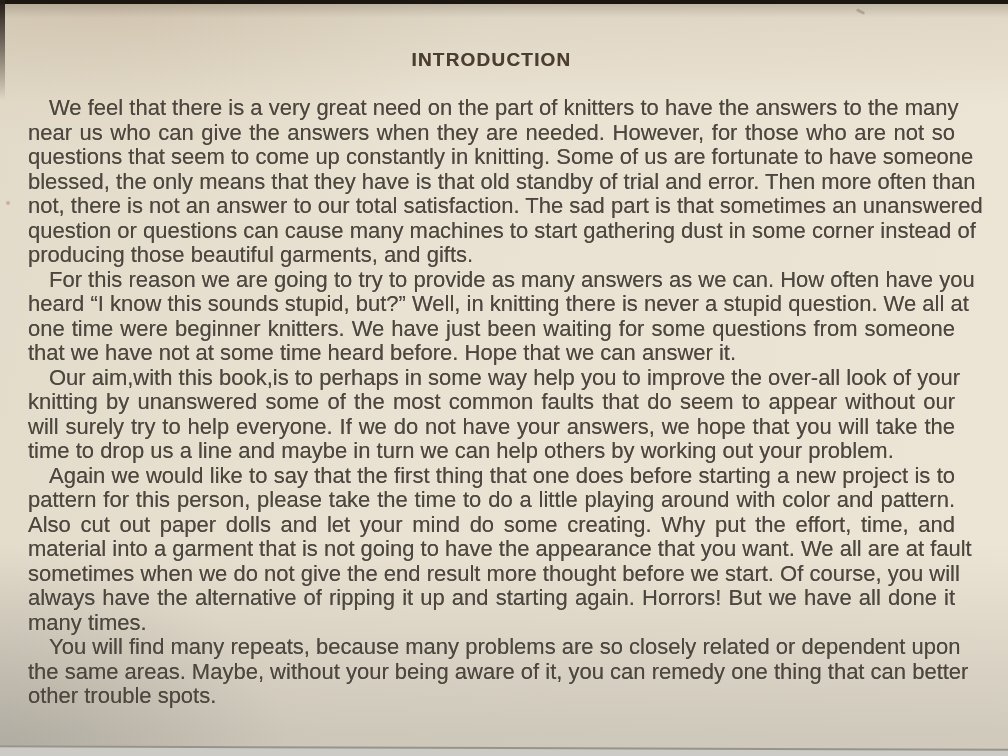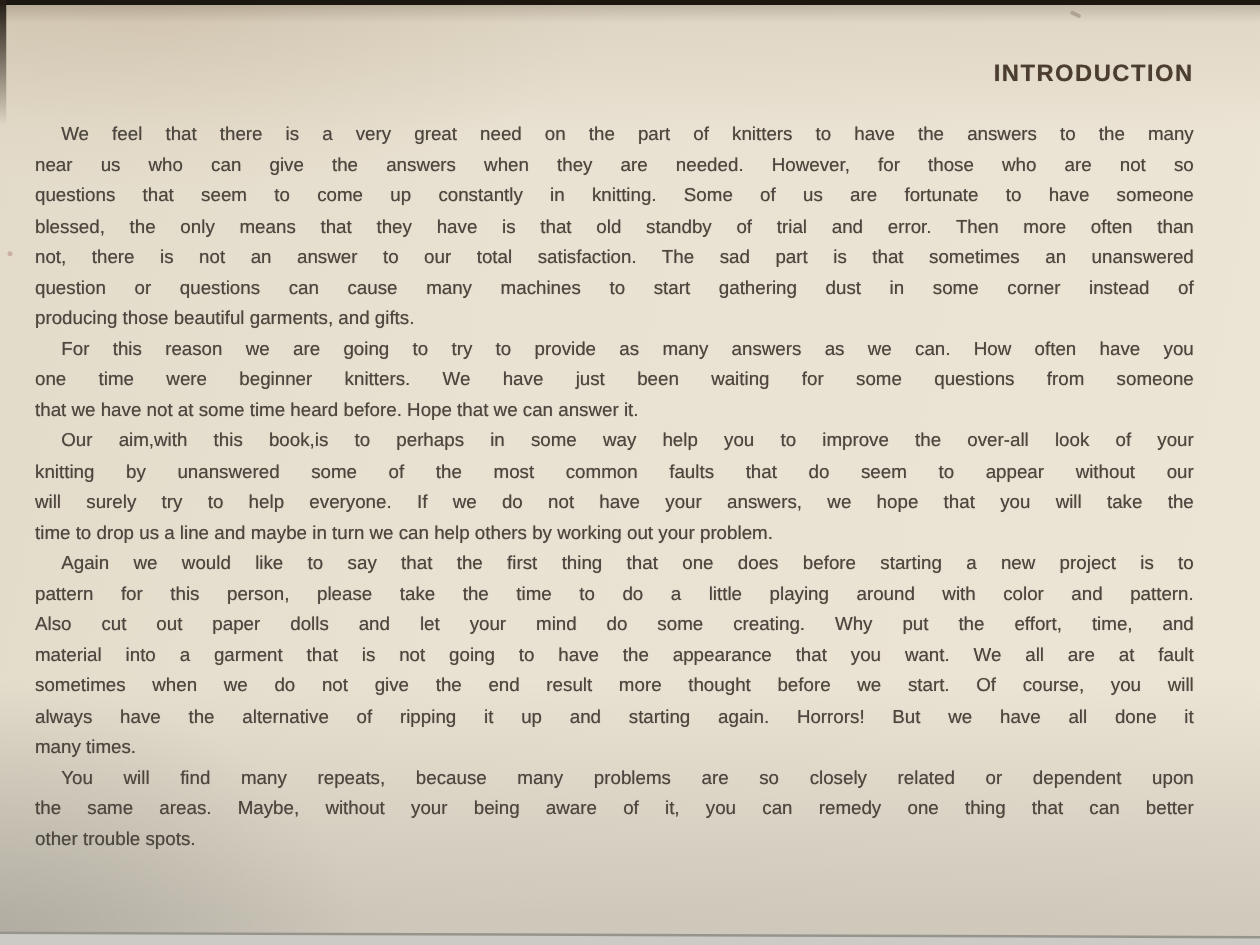--- a/index.html
+++ b/index.html
@@ -25,28 +25,28 @@
     border-top:2px solid rgba(108,103,93,0.55);
     transform:rotate(0.2deg);
     z-index:5;
   }
   .speck-a { position:absolute; left:856px; top:10px; width:9px; height:3px; border-radius:2px;
              background:rgba(130,120,105,0.45); transform:rotate(25deg); }
   .speck-b { position:absolute; left:6px; top:201px; width:4px; height:4px; border-radius:50%;
              background:rgba(160,95,82,0.35); }
   .page-title {
     position:absolute; top:49px; left:28px; width:927px;
-    text-align:right;
+    text-align:center;
     font-weight:bold; font-size:19px; letter-spacing:1.2px;
     color:#4b3e31;
     text-shadow:0 0 0.6px rgba(75,62,49,0.7);
   }
   .text-block {
     position:absolute; top:96px; left:28px; width:927px;
-    font-size:15px; line-height:24.5px;
+    font-size:22px; line-height:24.5px;
     color:#4c463e;
     text-shadow:0 0 0.6px rgba(76,70,62,0.65);
     z-index:1;
   }
   .paragraph { margin:0; }
   .line {
     text-align:justify;
     -moz-text-align-last:justify;
     text-align-last:justify;
     height:24.5px;
@@ -72,20 +72,21 @@
         <div class="line first">We feel that there is a very great need on the part of knitters to have the answers to the many</div>
         <div class="line">near us who can give the answers when they are needed. However, for those who are not so</div>
         <div class="line">questions that seem to come up constantly in knitting. Some of us are fortunate to have someone</div>
         <div class="line">blessed, the only means that they have is that old standby of trial and error. Then more often than</div>
         <div class="line">not, there is not an answer to our total satisfaction. The sad part is that sometimes an unanswered</div>
         <div class="line">question or questions can cause many machines to start gathering dust in some corner instead of</div>
         <div class="line last">producing those beautiful garments, and gifts.</div>
       </div>
       <div class="paragraph">
         <div class="line first">For this reason we are going to try to provide as many answers as we can. How often have you</div>
+        <div class="line">heard “I know this sounds stupid, but?” Well, in knitting there is never a stupid question. We all at</div>
         <div class="line">one time were beginner knitters. We have just been waiting for some questions from someone</div>
         <div class="line last">that we have not at some time heard before. Hope that we can answer it.</div>
       </div>
       <div class="paragraph">
         <div class="line first">Our aim,with this book,is to perhaps in some way help you to improve the over-all look of your</div>
         <div class="line">knitting by unanswered some of the most common faults that do seem to appear without our</div>
         <div class="line">will surely try to help everyone. If we do not have your answers, we hope that you will take the</div>
         <div class="line last">time to drop us a line and maybe in turn we can help others by working out your problem.</div>
       </div>
       <div class="paragraph">

